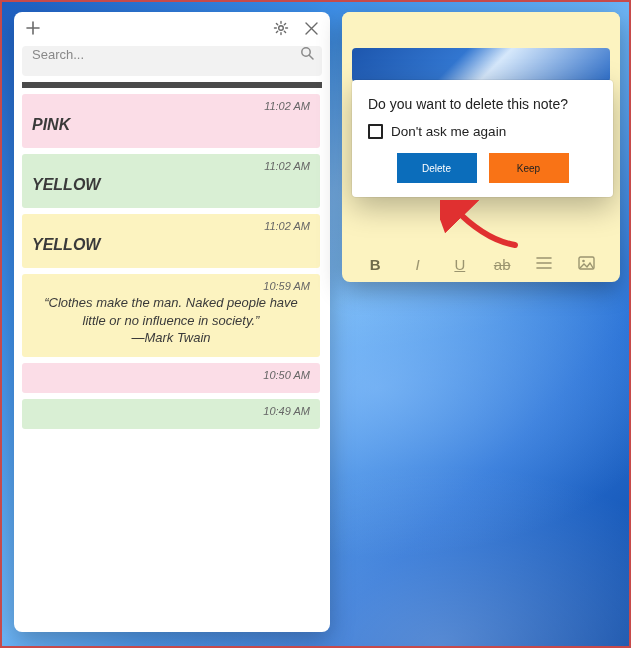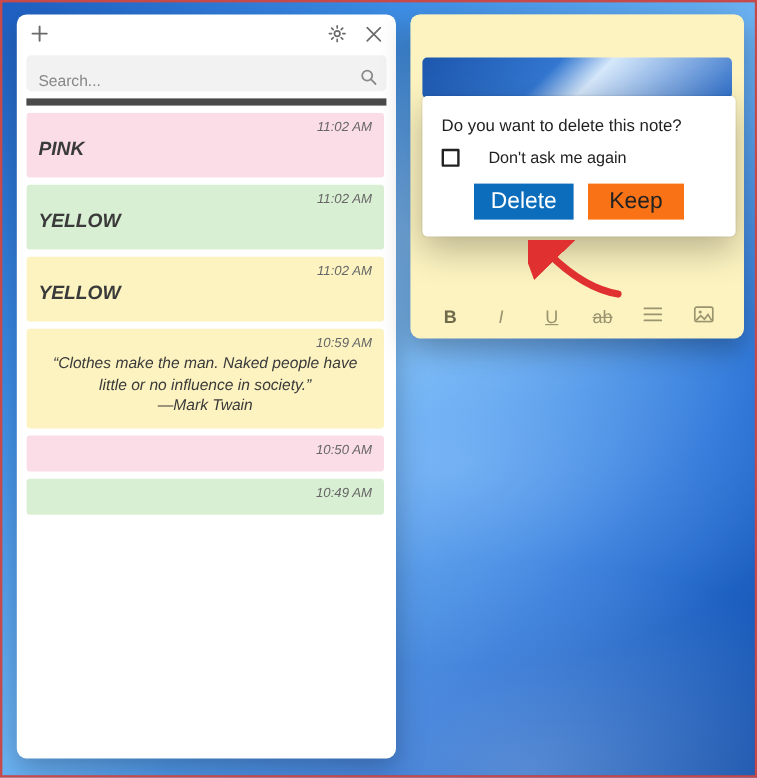--- a/index.html
+++ b/index.html
@@ -46,21 +46,21 @@
     width: 26px; height: 26px;
     display: flex; align-items: center; justify-content: center;
     color: #5a5a5a;
     border-radius: 4px;
   }
   .icon-btn svg { display: block; }
   .searchbar {
     margin: 2px 8px 6px 8px;
     background: #f2f2f2;
     border-radius: 4px;
-    display: flex; align-items: flex-end;
+    display: flex; align-items: flex-start;
     height: 30px;
     padding: 0 8px;
   }
   .searchbar input {
     flex: 1;
     border: none; background: transparent; outline: none;
     font-size: 13px; color: #333;
   }
   .searchbar input::placeholder { color: #888; }
   .track-indicator {
@@ -155,36 +155,36 @@
     box-shadow: 0 10px 30px rgba(0,0,0,0.28), 0 0 0 1px rgba(0,0,0,0.05);
     padding: 16px 16px 14px 16px;
   }
   .dialog .msg {
     font-size: 14px;
     color: #222;
     margin-bottom: 12px;
   }
   .dialog .check {
     display: flex; align-items: center;
-    gap: 24px;
+    gap: 8px;
     font-size: 13.5px;
     margin-bottom: 14px;
     color: #222;
   }
   .dialog .check .box {
     width: 15px; height: 15px;
     border: 2px solid #222;
     border-radius: 1px;
   }
   .dialog .btns {
     display: flex; justify-content: center; gap: 12px;
   }
   .btn {
     min-width: 80px; height: 30px;
-    font-size: 19px;
+    font-size: 10px;
     border: none;
     display: flex; align-items: center; justify-content: center;
     padding: 0 14px;
   }
   .btn-primary { background: #0b6dbb; color: #fff; }
   .btn-secondary { background: #f97316; color: #222; }
 
   
   .arrow {
     position: absolute;

